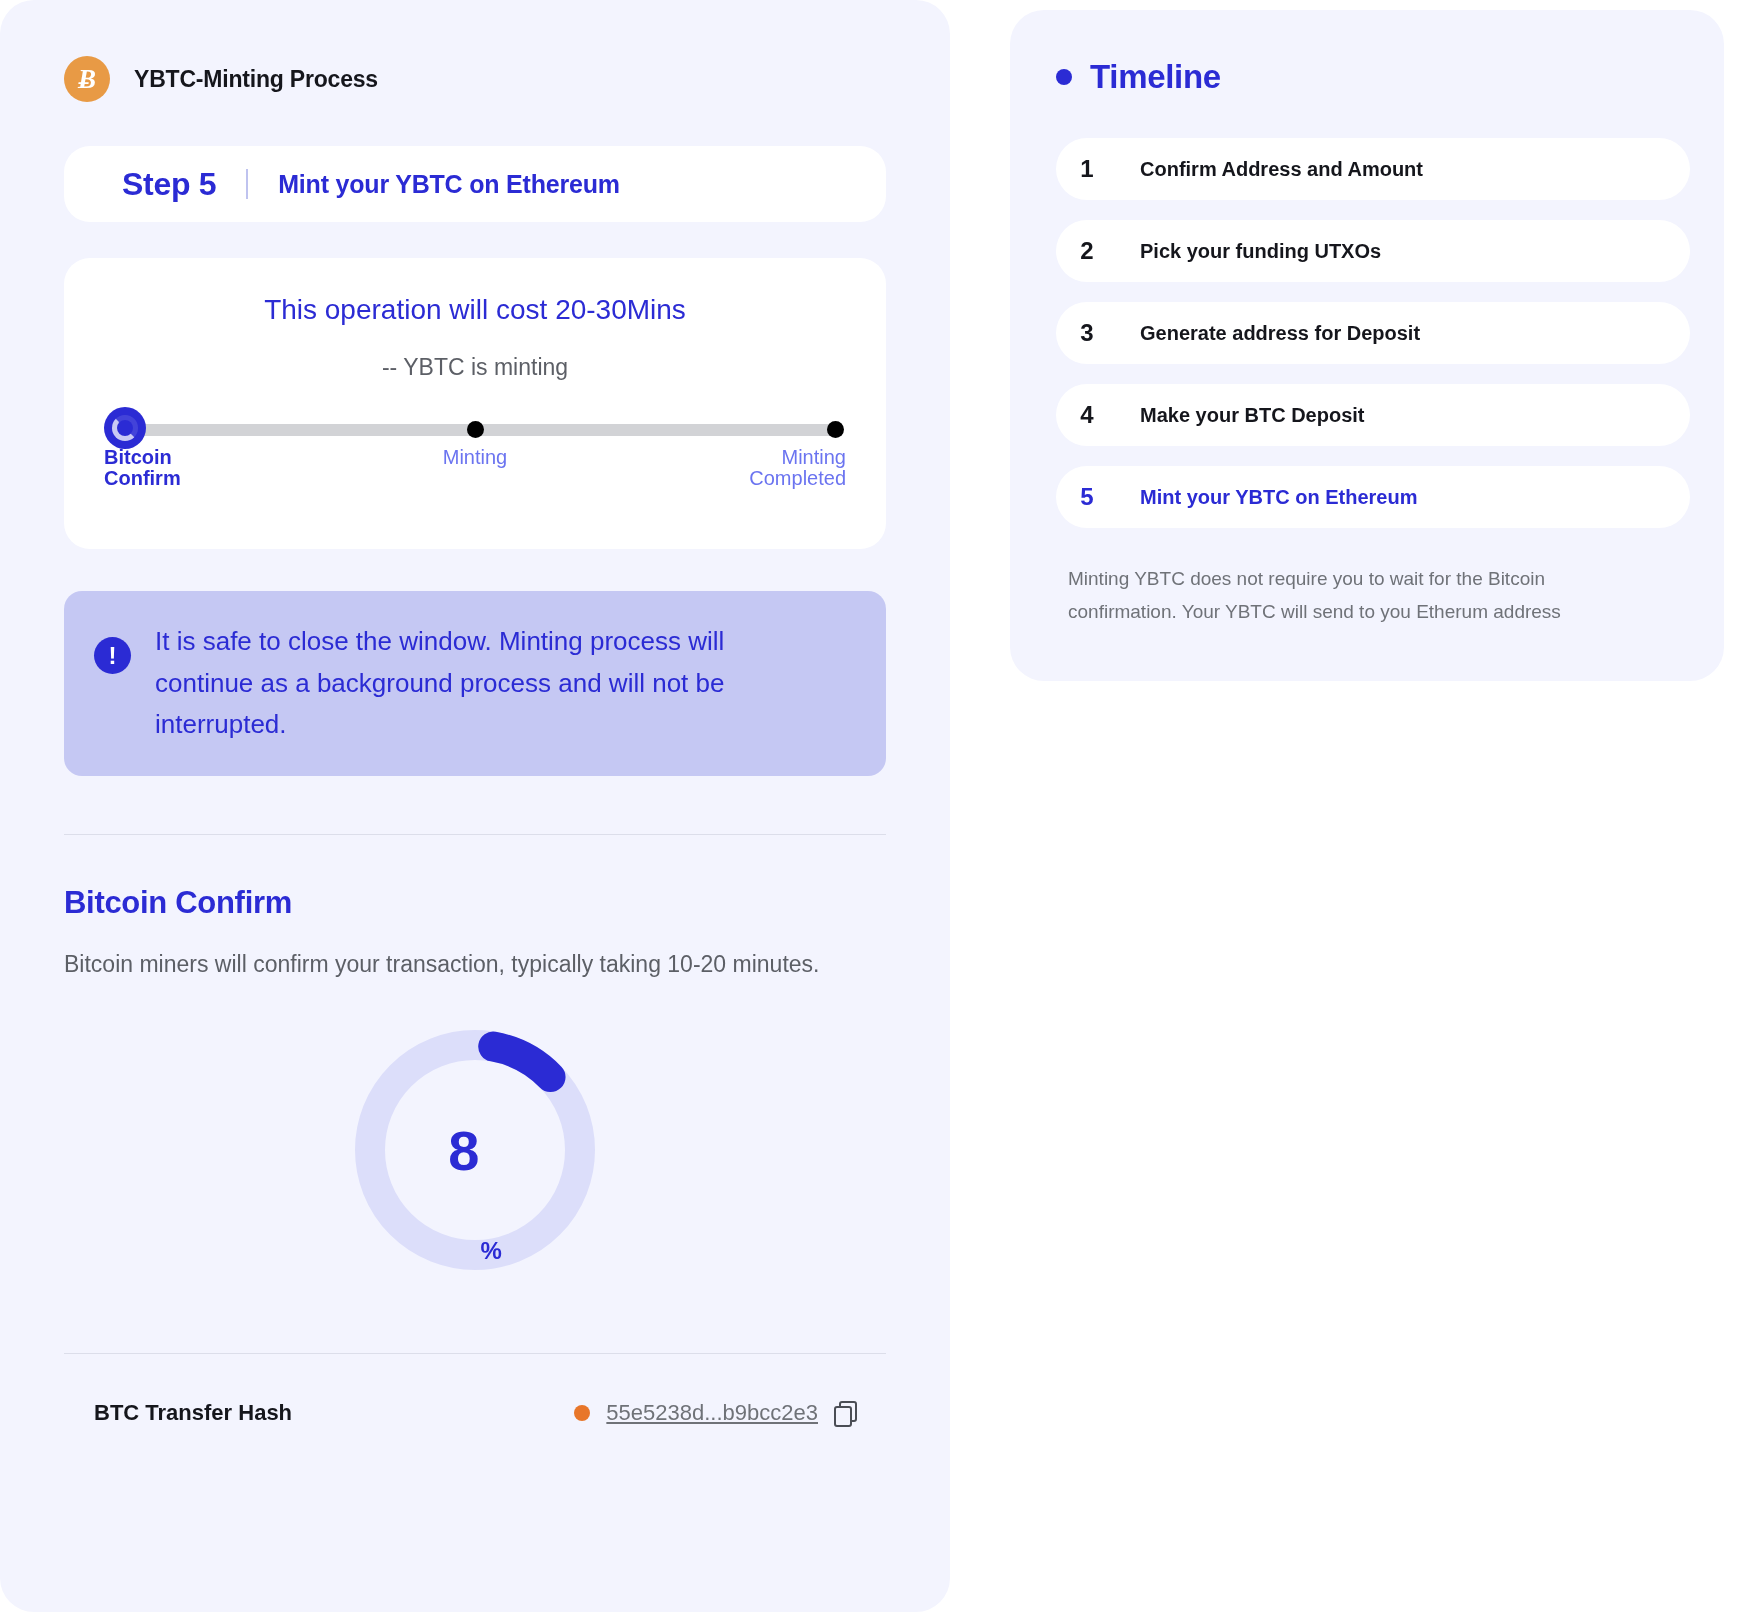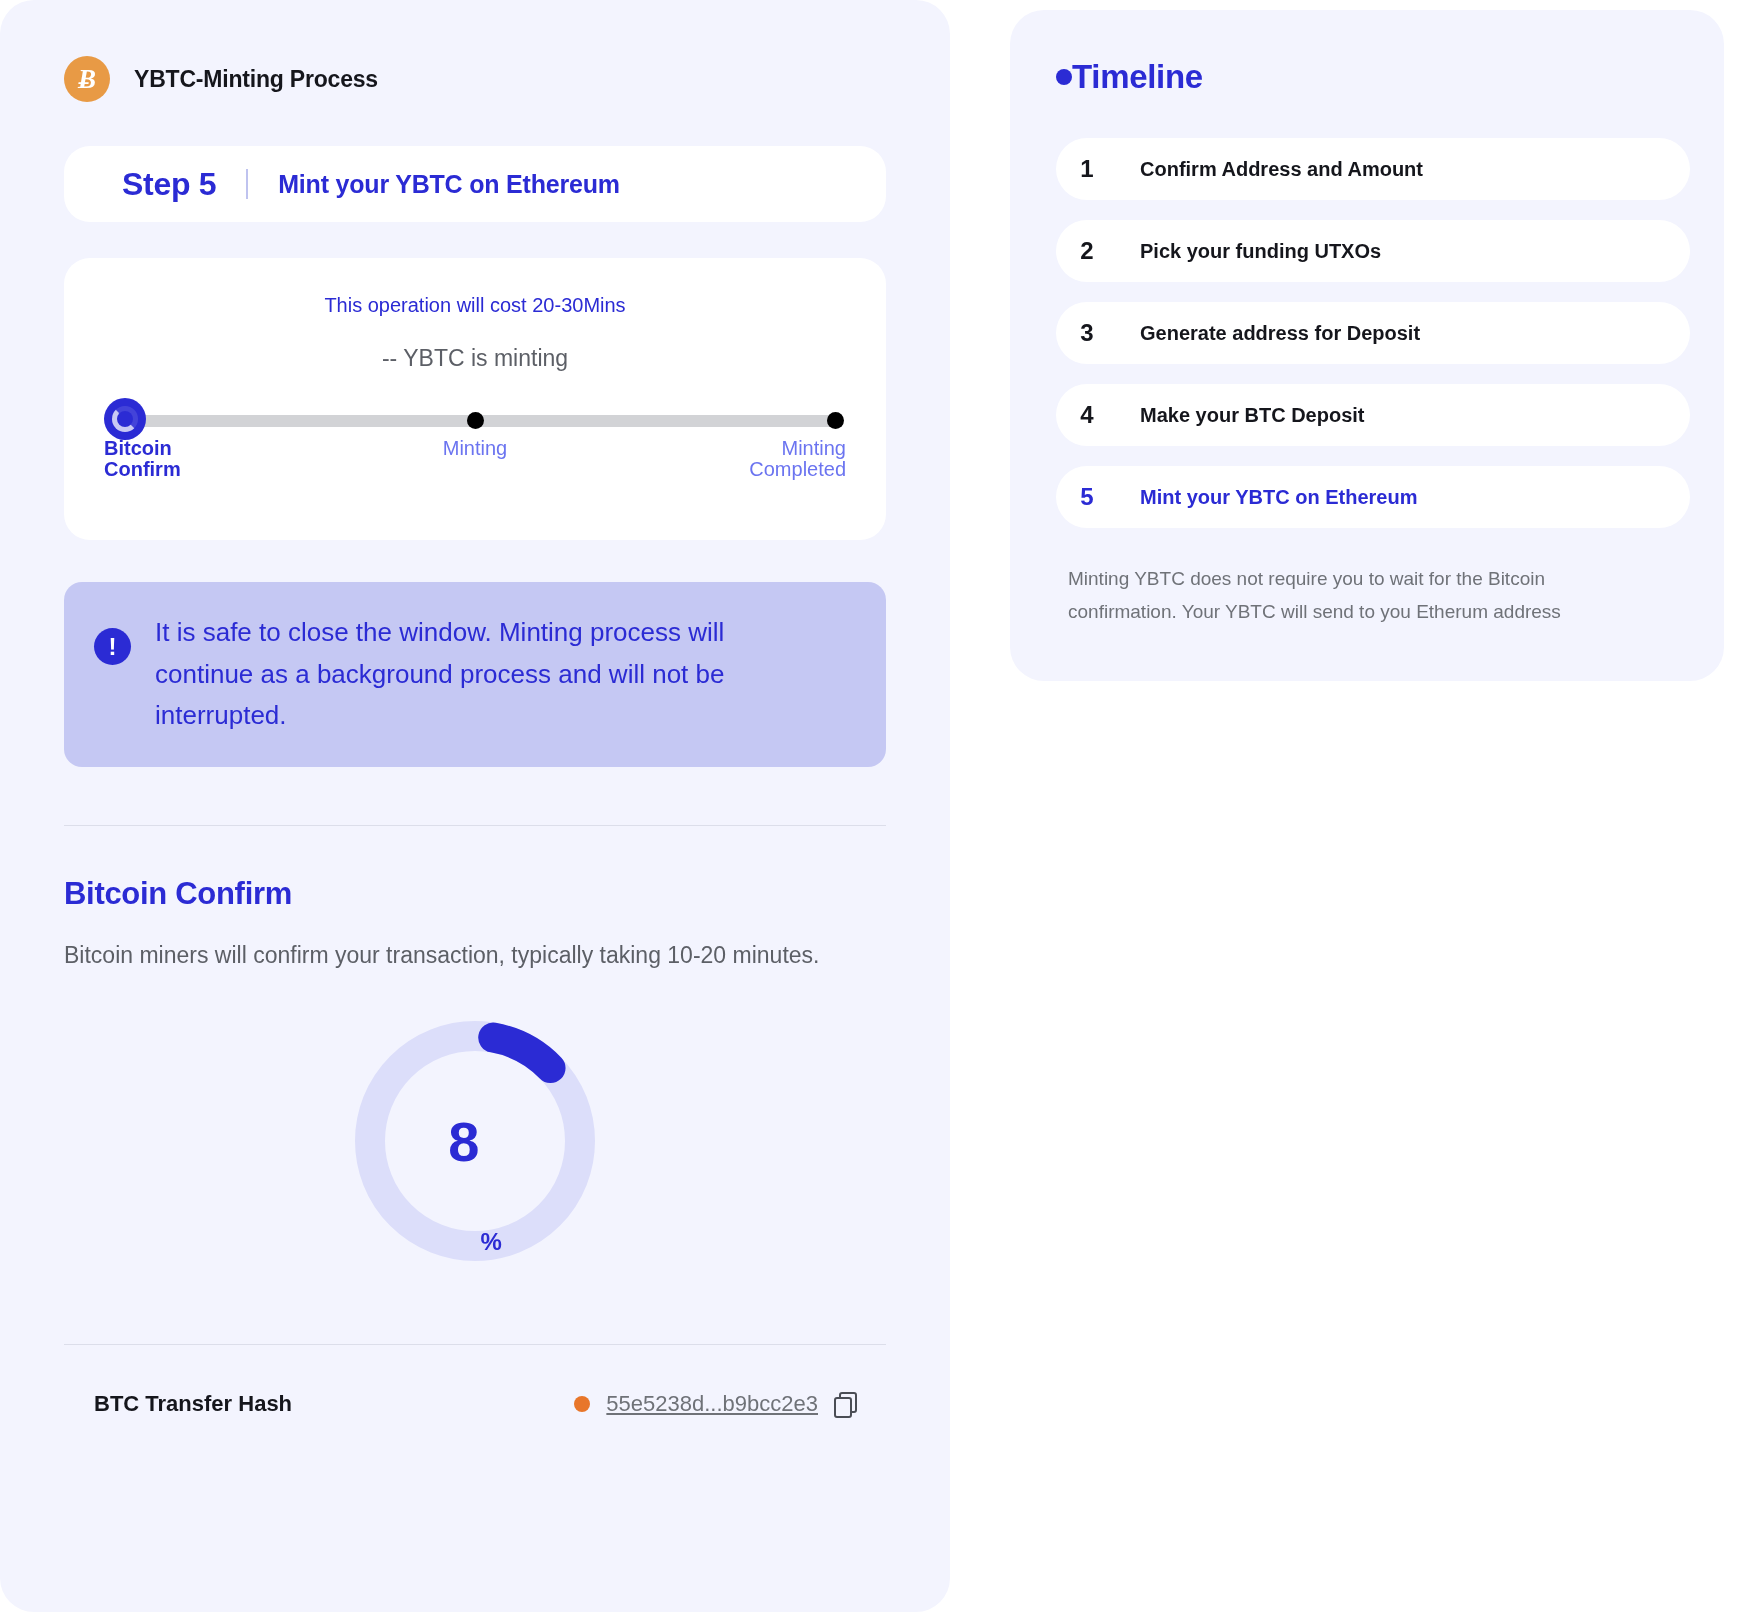--- a/index.html
+++ b/index.html
@@ -79,21 +79,21 @@
   }
 
   .progress-card {
     background: #ffffff;
     border-radius: 26px;
     margin-top: 36px;
     padding: 36px 40px 44px 40px;
   }
   .cost-line {
     text-align: center;
-    font-size: 20px;
+    font-size: 28px;
     color: #2b2bd4;
     margin-bottom: 28px;
   }
   .minting-line {
     text-align: center;
     font-size: 23px;
     color: #5c5f66;
     margin-bottom: 30px;
   }
 
@@ -305,20 +305,21 @@
   .timeline-card {
     margin-top: 10px;
     margin-right: 20px;
     background: #f3f4fe;
     border-radius: 34px;
     padding: 48px 34px 52px 46px;
   }
   .tl-header {
     display: flex;
     align-items: center;
+    gap: 18px;
     margin-bottom: 42px;
   }
   .tl-bullet {
     width: 16px; height: 16px;
     border-radius: 50%;
     background: #2b2bd4;
   }
   .tl-title {
     font-size: 33px;
     font-weight: bold;

